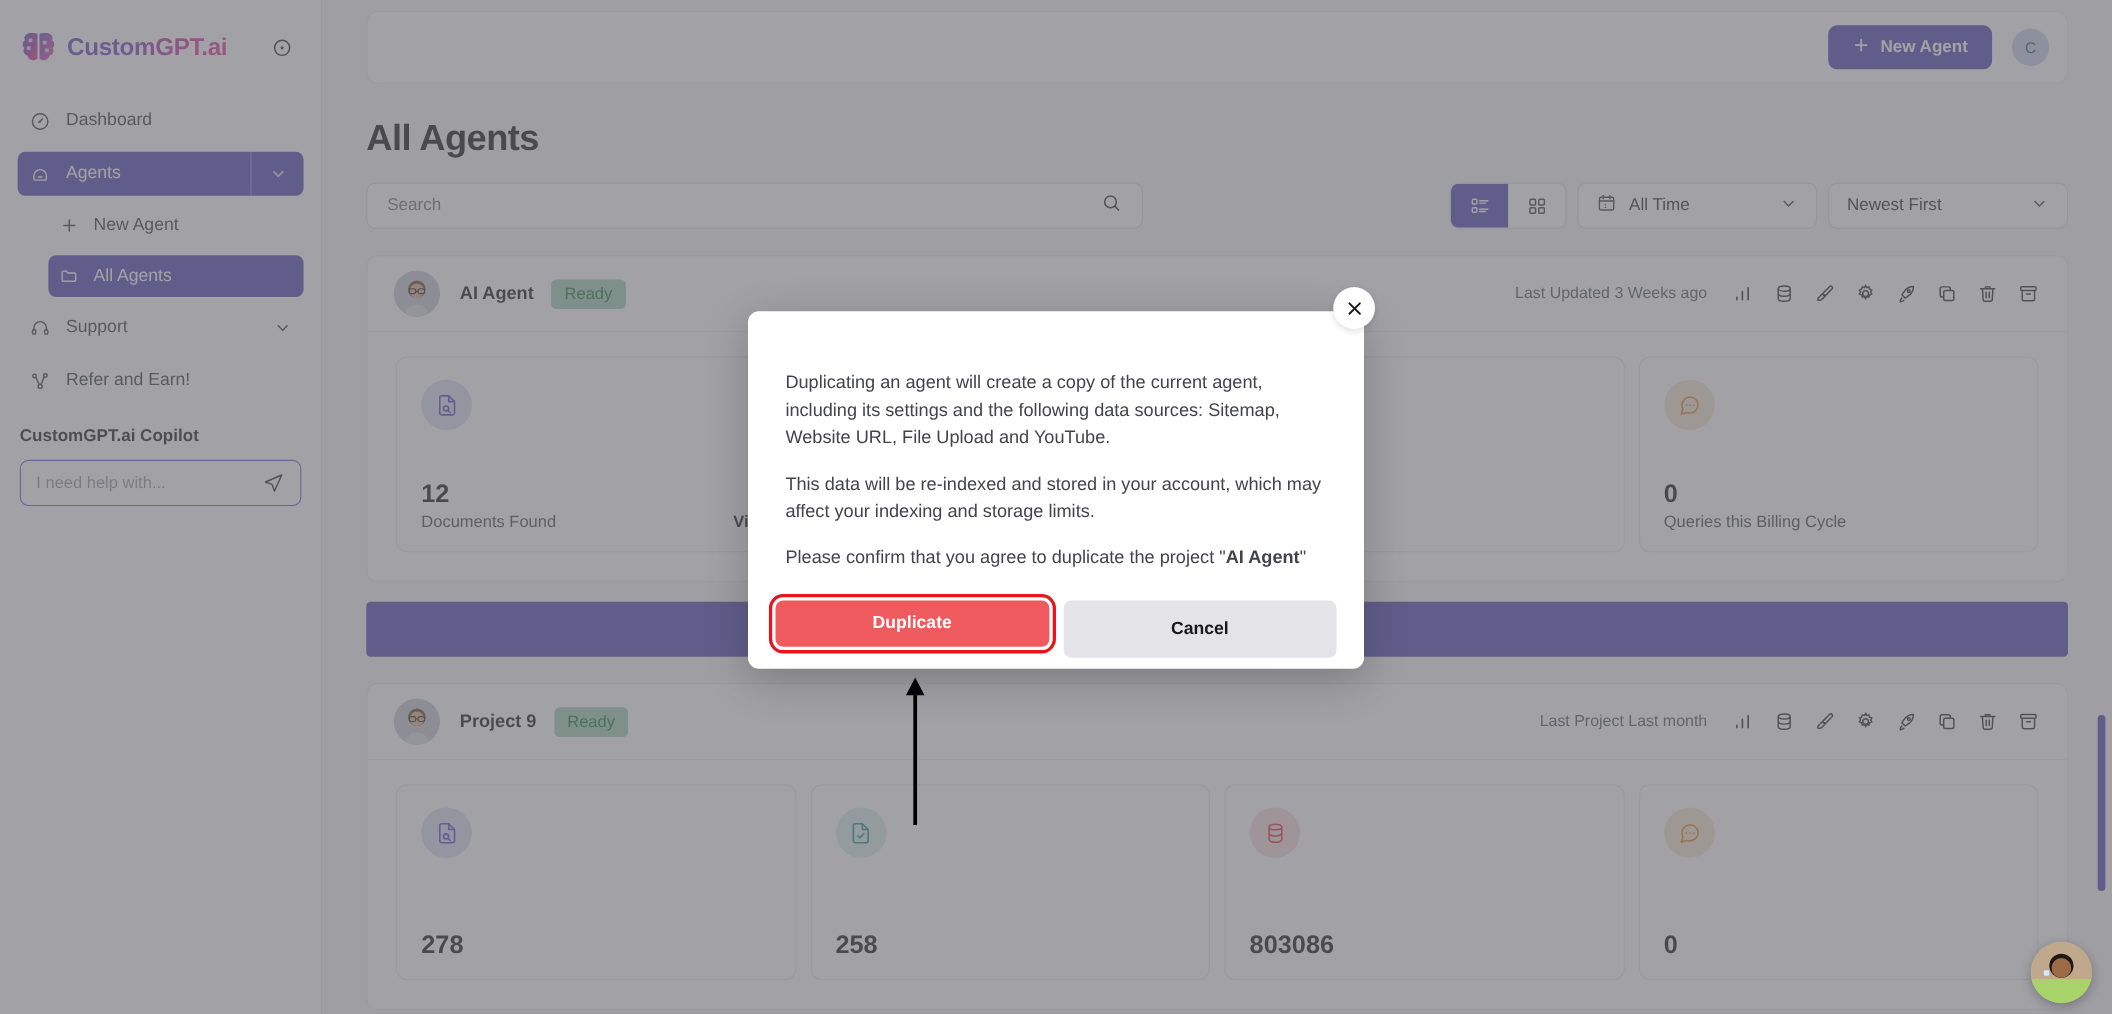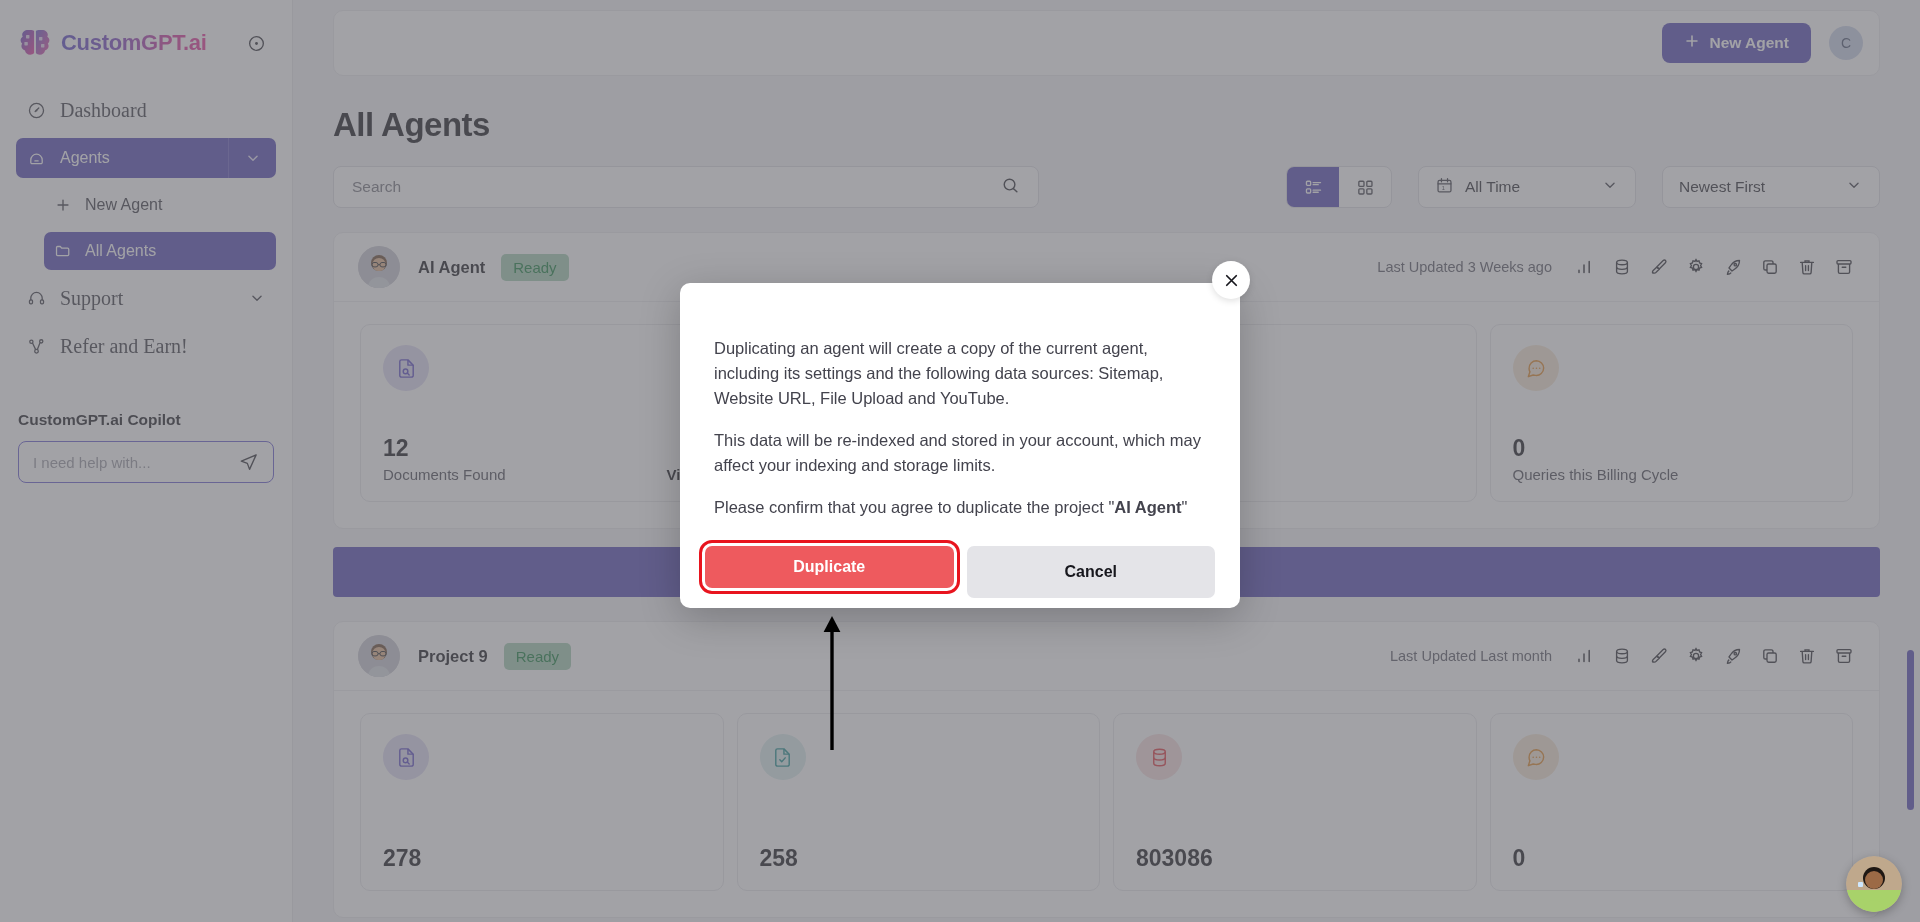--- a/index.html
+++ b/index.html
@@ -43,24 +43,23 @@
   .collapse-btn {
     width: 20px; height: 20px; flex: 0 0 20px;
     margin-right: 8px;
     display: flex; align-items: center; justify-content: center;
   }
   .nav { margin-top: 26px; padding: 0 16px; }
   .nav-item {
     display: flex; align-items: center;
     height: 40px; border-radius: 7px;
     padding: 0 10px;
-    font-size: 20px; color: #3d3d46;
+    font-size: 16px; color: #3d3d46;
     margin-bottom: 8px;
     cursor: pointer;
-    font-family: Liberation Serif, serif;
   }
   .nav-item .ico { width: 20px; height: 20px; margin-right: 14px; flex: 0 0 20px;
     display:flex; align-items:center; justify-content:center; }
   .nav-split {
     display: flex; align-items: center; margin-bottom: 8px;
   }
   .nav-split .main {
     flex: 1; display: flex; align-items: center;
     height: 40px; border-radius: 7px 0 0 7px;
     padding: 0 10px; font-size: 16px;
@@ -80,21 +79,21 @@
     display: flex; align-items: center;
     height: 38px; border-radius: 7px;
     margin: 0 0 8px 28px; padding: 0 10px;
     font-size: 16px; color: #3d3d46; cursor: pointer;
   }
   .sub-item .ico { width: 18px; height: 18px; margin-right: 13px; flex:0 0 18px;
     display:flex;align-items:center;justify-content:center;}
   .sub-item.active { background: #554ab5; color: #fff; }
   .nav-row-chev { margin-left: auto; display:flex; align-items:center; }
 
-  .copilot-wrap { position: absolute; left: 0; right: 0; top: 411px; padding: 0 18px; }
+  .copilot-wrap { position: absolute; left: 0; right: 0; top: 388px; padding: 0 18px; }
   .copilot-title { font-size: 15.5px; font-weight: 700; color: #1d1d23; margin-bottom: 12px; }
   .copilot-box {
     height: 42px; border: 1px solid #6a5fd0; border-radius: 8px;
     display: flex; align-items: center; padding: 0 14px;
     background: #fff;
   }
   .copilot-box input {
     flex: 1; border: 0; outline: none; font-size: 15px;
     color: #2c2c33; font-family: inherit; background: transparent;
   }
@@ -138,21 +137,21 @@
   .search-box {
     width: 706px; height: 42px; background: #fff;
     border: 1px solid #dcdce1; border-radius: 8px;
     display: flex; align-items: center; padding: 0 18px;
   }
   .search-box input {
     flex: 1; border: 0; outline: none; font-size: 15.5px;
     color: #2c2c33; font-family: inherit; background: transparent;
   }
   .search-box input::placeholder { color: #76767f; }
-  .filters-right { margin-left: auto; display: flex; align-items: center; gap: 26px; }
+  .filters-right { margin-left: auto; display: flex; align-items: center; gap: 10px; }
   .view-toggle {
     display: flex; height: 42px; border: 1px solid #dcdce1;
     border-radius: 8px; overflow: hidden; background: #fff;
   }
   .view-toggle .vt {
     width: 52px; display: flex; align-items: center; justify-content: center;
     cursor: pointer;
   }
   .view-toggle .vt.on { background: #554ab5; }
   .dropdown {
@@ -615,21 +614,21 @@
             <circle cx="21" cy="17" r="8" fill="#6b4a33"></circle>
             <circle cx="21" cy="18.5" r="6.6" fill="#e3b48d"></circle>
             <rect x="14" y="16.5" width="6" height="4.4" rx="2" fill="none" stroke="#2a2a2e" stroke-width="1"></rect>
             <rect x="22" y="16.5" width="6" height="4.4" rx="2" fill="none" stroke="#2a2a2e" stroke-width="1"></rect>
             <path d="M20 18.7h2" stroke="#2a2a2e" stroke-width="1"></path>
             <path d="M10 42c0-7 5-11 11-11s11 4 11 11z" fill="#d8dce3"></path>
           </svg>
         </div>
         <span class="agent-name">Project 9</span>
         <span class="badge-ready">Ready</span>
-        <span class="agent-meta">Last Updated Last month</span>
+        <span class="agent-meta">Last Project Last month</span>
         <div class="agent-actions">
           <span class="act">
             <svg viewBox="0 0 20 20" width="20" height="20" fill="none" stroke="#2c2c33" stroke-width="1.5" stroke-linecap="round">
                 <path d="M4 15.5v-2.2M9 15.5V8M14.2 15.5V4.6"></path>
               </svg>
           </span>
           <span class="act">
             <svg viewBox="0 0 20 20" width="20" height="20" fill="none" stroke="#2c2c33" stroke-width="1.35">
               <ellipse cx="10" cy="5.4" rx="5.4" ry="2.3"></ellipse>
                 <path d="M4.6 5.4v9.2c0 1.3 2.4 2.3 5.4 2.3s5.4-1 5.4-2.3V5.4"></path>

